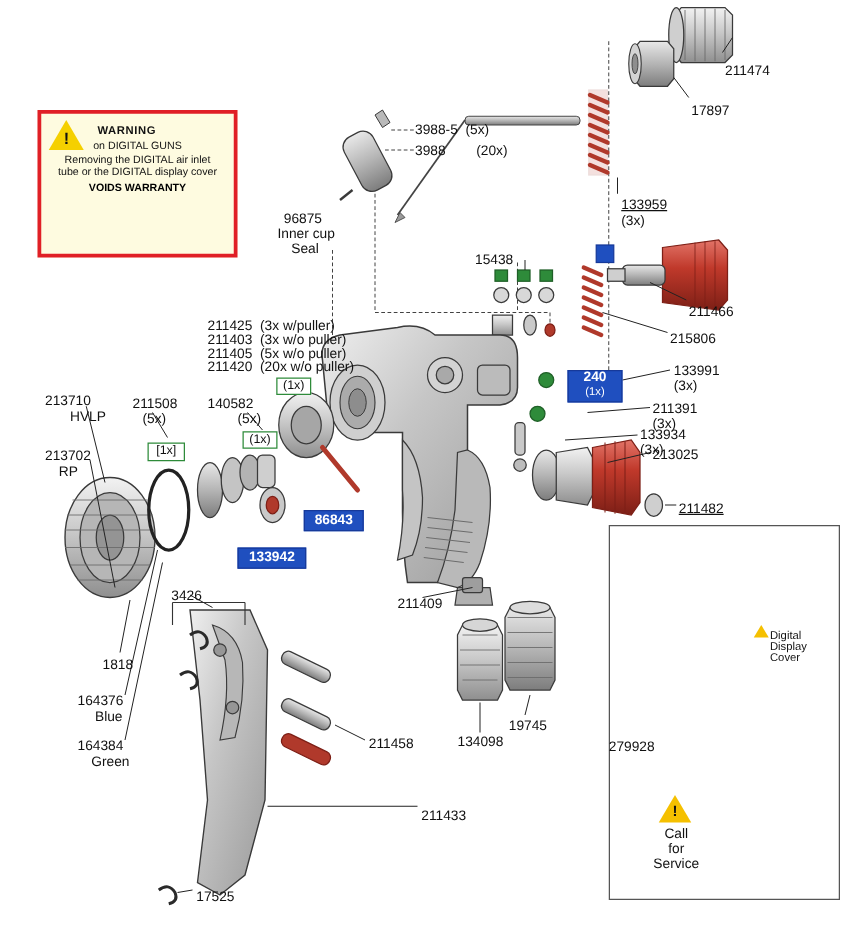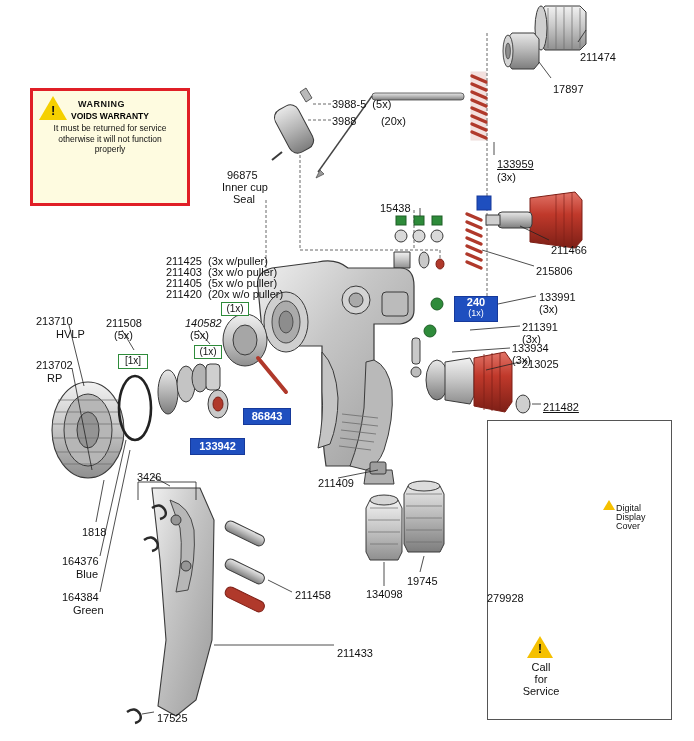--- a/index.html
+++ b/index.html
@@ -439,26 +439,26 @@
         <path d="M582 676 L606 676 L610 682 L610 706 L606 712 L582 712 L578 706 L578 682 Z" fill="url(#gmetal)" stroke="#3a3a3a"></path>
         <path d="M614 680 L638 680 L642 686 L642 710 L638 716 L614 716 L610 710 L610 686 Z" fill="url(#gmetal2)" stroke="#3a3a3a"></path>
       </g>
       <path d="M624 508 L614 502" stroke="#333" stroke-width="0.8" fill="none"></path>
     </g>
   </svg>
 
   <div id="warning">
     <div class="wtri"></div>
     <div class="wtitle">WARNING</div>
+    <div class="wbody">
+      <div>on DIGITAL GUNS</div>
+      <div>Removing the DIGITAL air inlet</div>
+      <div>tube or the DIGITAL display cover</div>
+    </div>
     <div class="wvoids">VOIDS WARRANTY</div>
-    <div class="wbody">
-      <div>It must be returned for service</div>
-      <div>otherwise it will not function</div>
-      <div>properly</div>
-    </div>
   </div>
 
   <div id="svcbox"></div>
   <div class="tri-yellow" style="left:527px; top:636px;"></div>
   <div class="lbl center" style="left:516px; top:662px; width:50px;">Call</div>
   <div class="lbl center" style="left:516px; top:674px; width:50px;">for</div>
   <div class="lbl center" style="left:516px; top:686px; width:50px;">Service</div>
 
   <div class="tri-small" style="left:603px; top:500px;"></div>
   <div class="lbl xs" style="left:616px; top:503px;">Digital</div>
@@ -489,21 +489,21 @@
       <div class="lbl" style="left: 512px; top: 343px;">133934</div>
       <div class="lbl" style="left: 512px; top: 355px;">(3x)</div>
       <div class="lbl" style="left: 522px; top: 359px;">213025</div>
       <div class="lbl" style="left: 543px; top: 402px; text-decoration: underline;">211482</div>
       <div class="lbl" style="left: 36px; top: 316px;">213710</div>
       <div class="lbl" style="left: 40px; top: 329px; margin-left: 16px;">HVLP</div>
       <div class="lbl" style="left: 36px; top: 360px;">213702</div>
       <div class="lbl" style="left: 47px; top: 373px;">RP</div>
       <div class="lbl" style="left: 106px; top: 318px;">211508</div>
       <div class="lbl" style="left: 114px; top: 330px;">(5x)</div>
-      <div class="lbl" style="left: 185px; top: 318px; font-style: italic;">140582</div>
+      <div class="lbl" style="left: 166px; top: 318px;">140582</div>
       <div class="lbl" style="left: 190px; top: 330px;">(5x)</div>
       <div class="lbl" style="left: 82px; top: 527px;">1818</div>
       <div class="lbl" style="left: 137px; top: 472px;">3426</div>
       <div class="lbl" style="left: 62px; top: 556px;">164376</div>
       <div class="lbl" style="left: 76px; top: 569px;">Blue</div>
       <div class="lbl" style="left: 62px; top: 592px;">164384</div>
       <div class="lbl" style="left: 73px; top: 605px;">Green</div>
       <div class="lbl" style="left: 318px; top: 478px;">211409</div>
       <div class="lbl" style="left: 295px; top: 590px;">211458</div>
       <div class="lbl" style="left: 366px; top: 589px;">134098</div>

